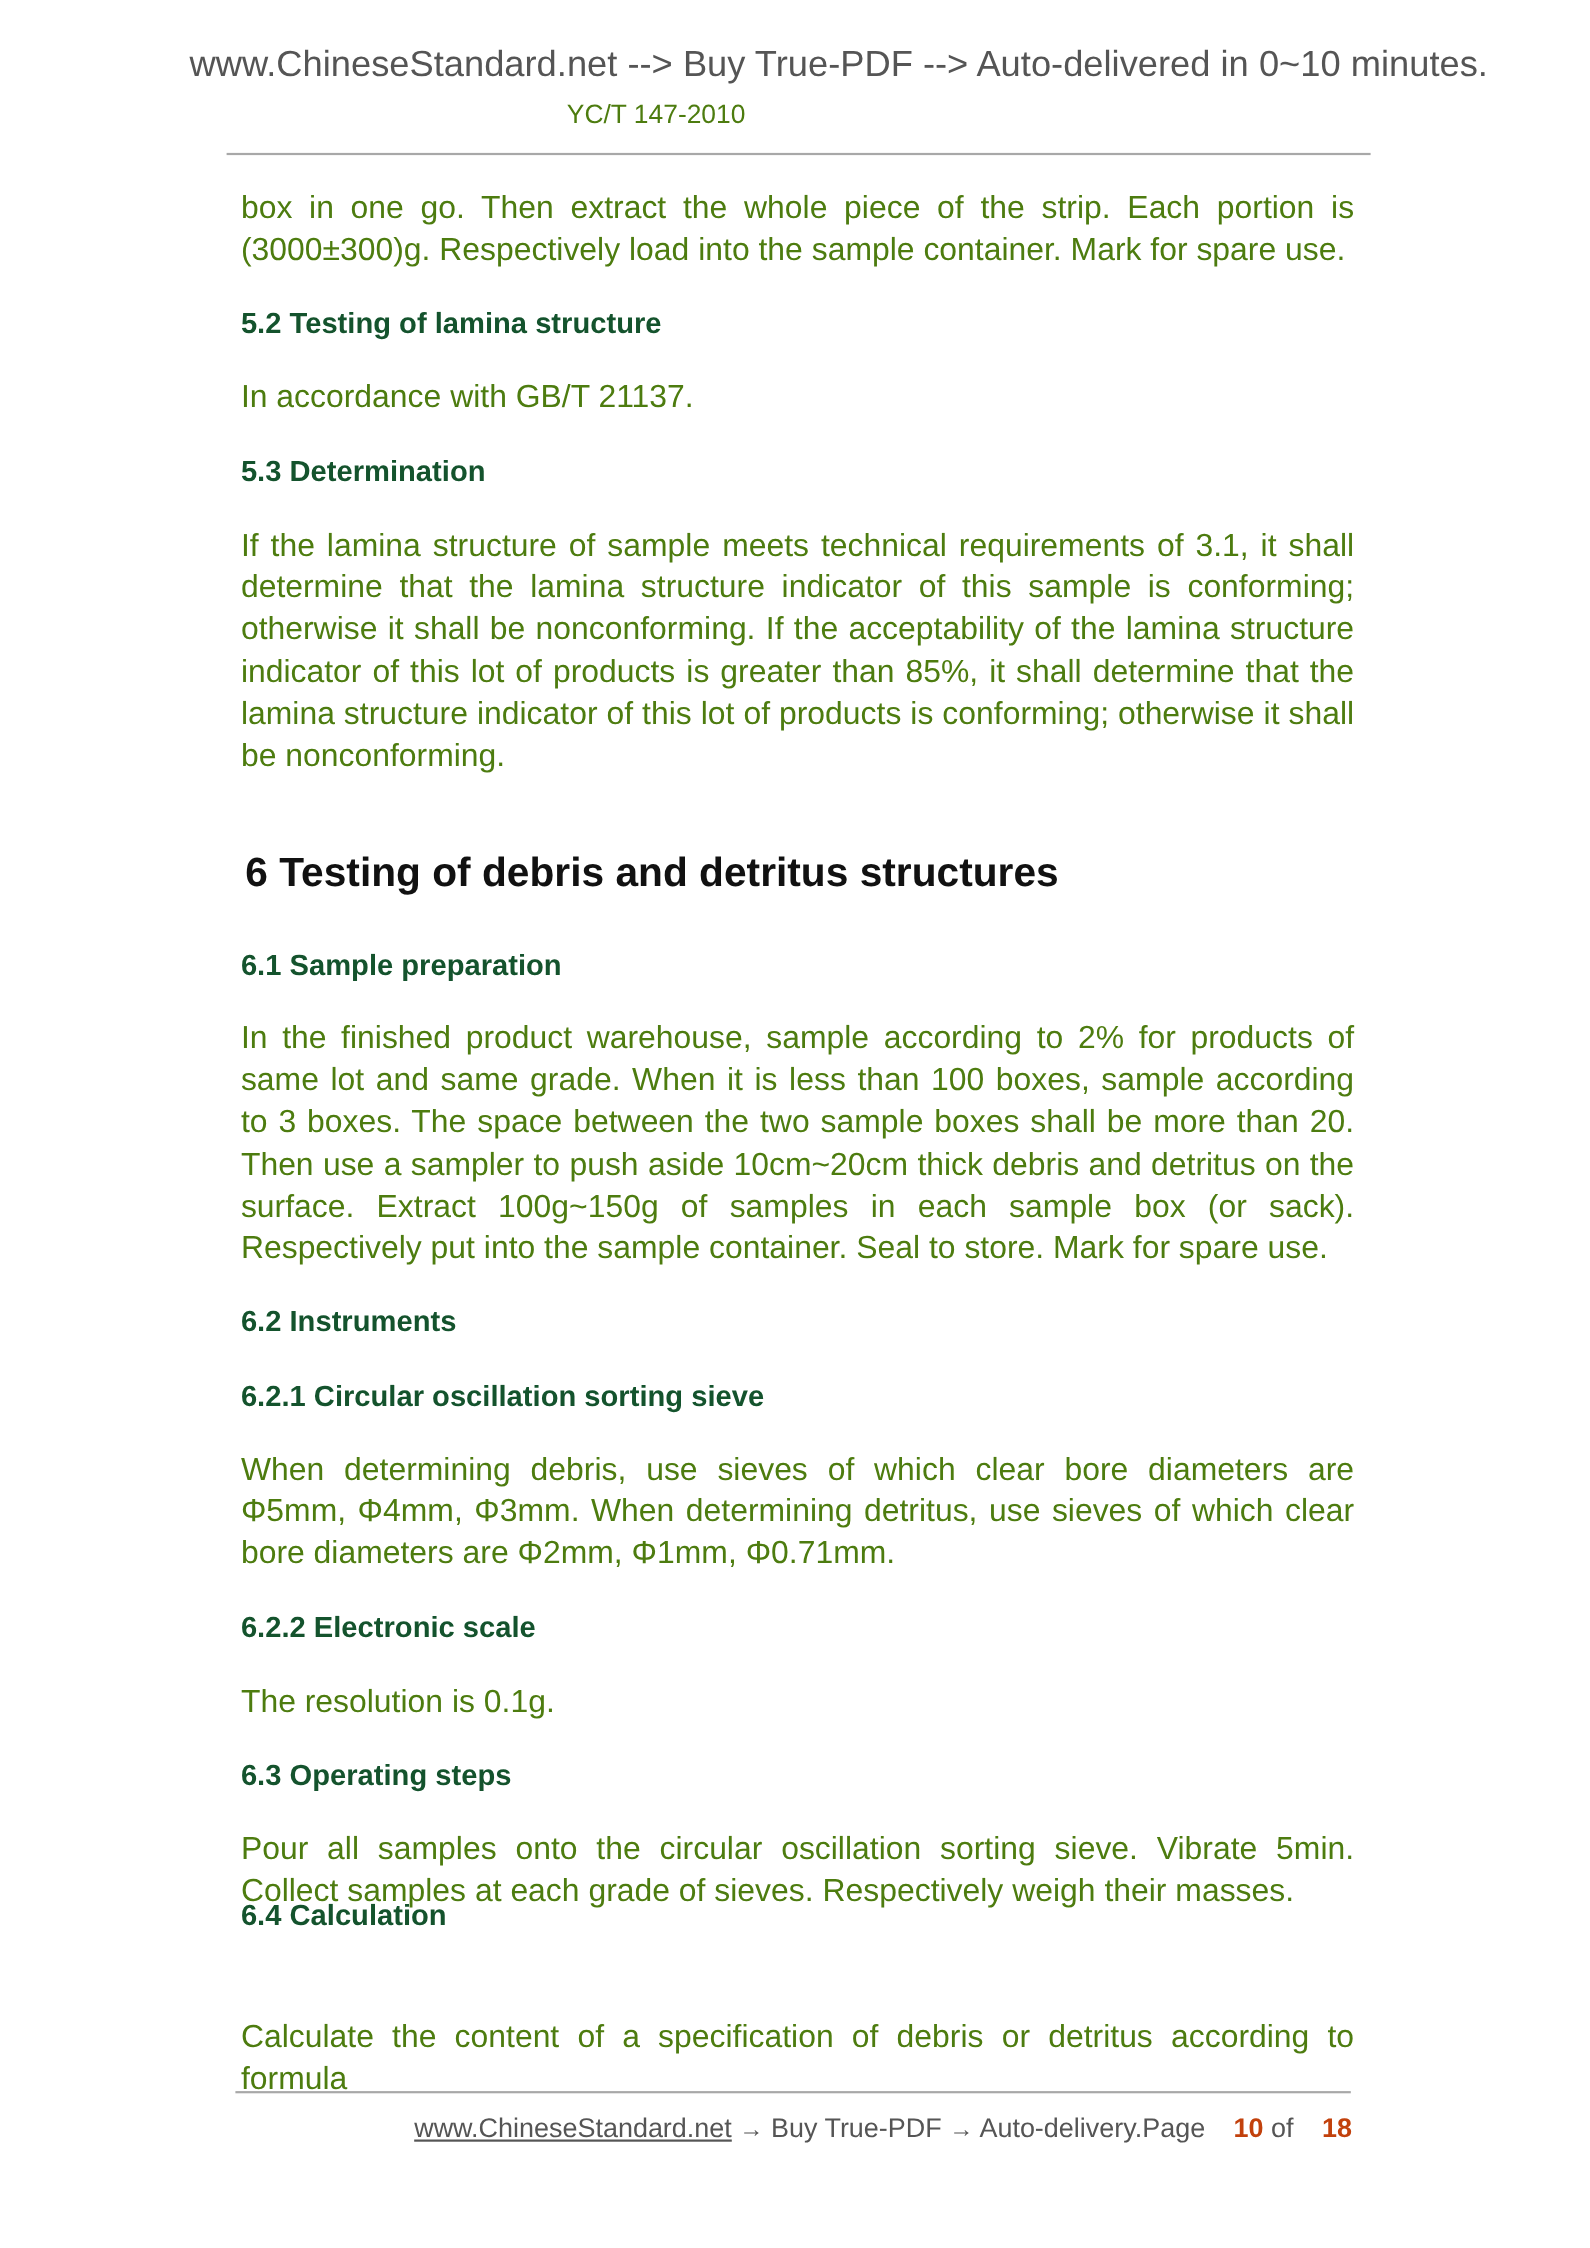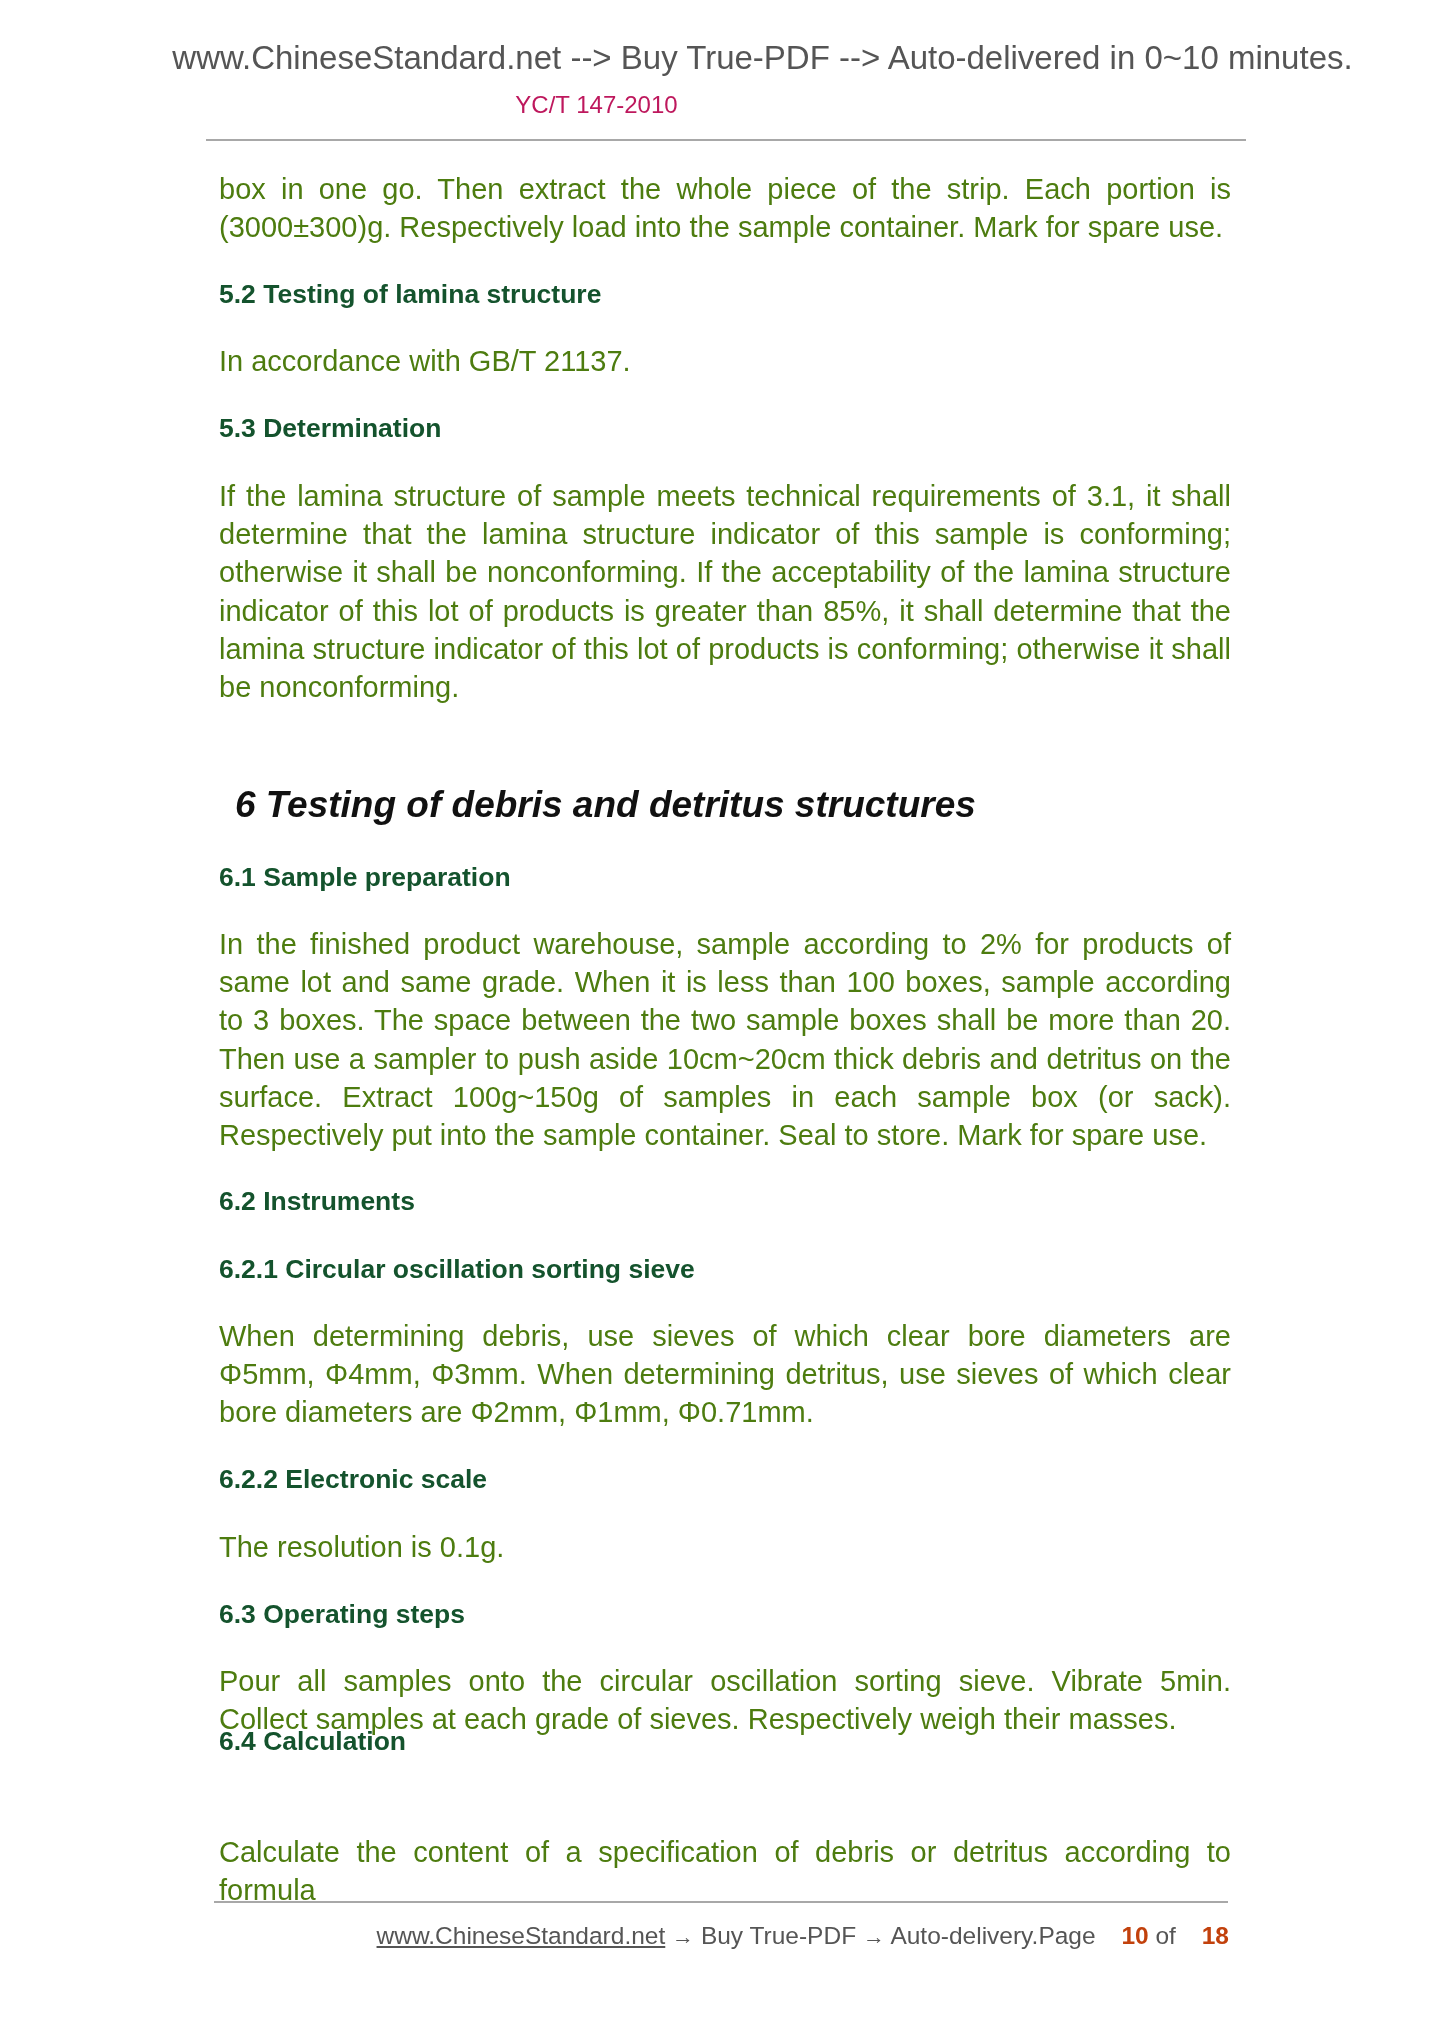--- a/index.html
+++ b/index.html
@@ -27,21 +27,21 @@
       line-height: 40px;
       padding-left: 40px;
     }
     .doc-code {
       position: absolute;
       left: 0;
       top: 90px;
       width: 1193px;
       text-align: center;
       font-size: 24px;
-      color: #be185d;
+      color: #4d7c0f;
       line-height: 30px;
     }
     .header-rule {
       position: absolute;
       left: 206px;
       top: 139px;
       width: 1040px;
       height: 0;
       border-top: 2px solid #a8a8a8;
     }
@@ -63,23 +63,22 @@
       font-size: 26.5px;
       font-weight: bold;
       line-height: 38px;
       margin: 0;
       color: #14532d;
     }
     .h2 {
       font-size: 37px;
       font-weight: bold;
       line-height: 46px;
-      margin: 16px;
+      margin: 4px;
       color: #111111;
-      font-style: italic;
     }
     .block { position: absolute; left: 0; width: 1012px; }
     .footer-rule {
       position: absolute;
       left: 214px;
       top: 1901px;
       width: 1014px;
       height: 0;
       border-top: 2px solid #a8a8a8;
     }

